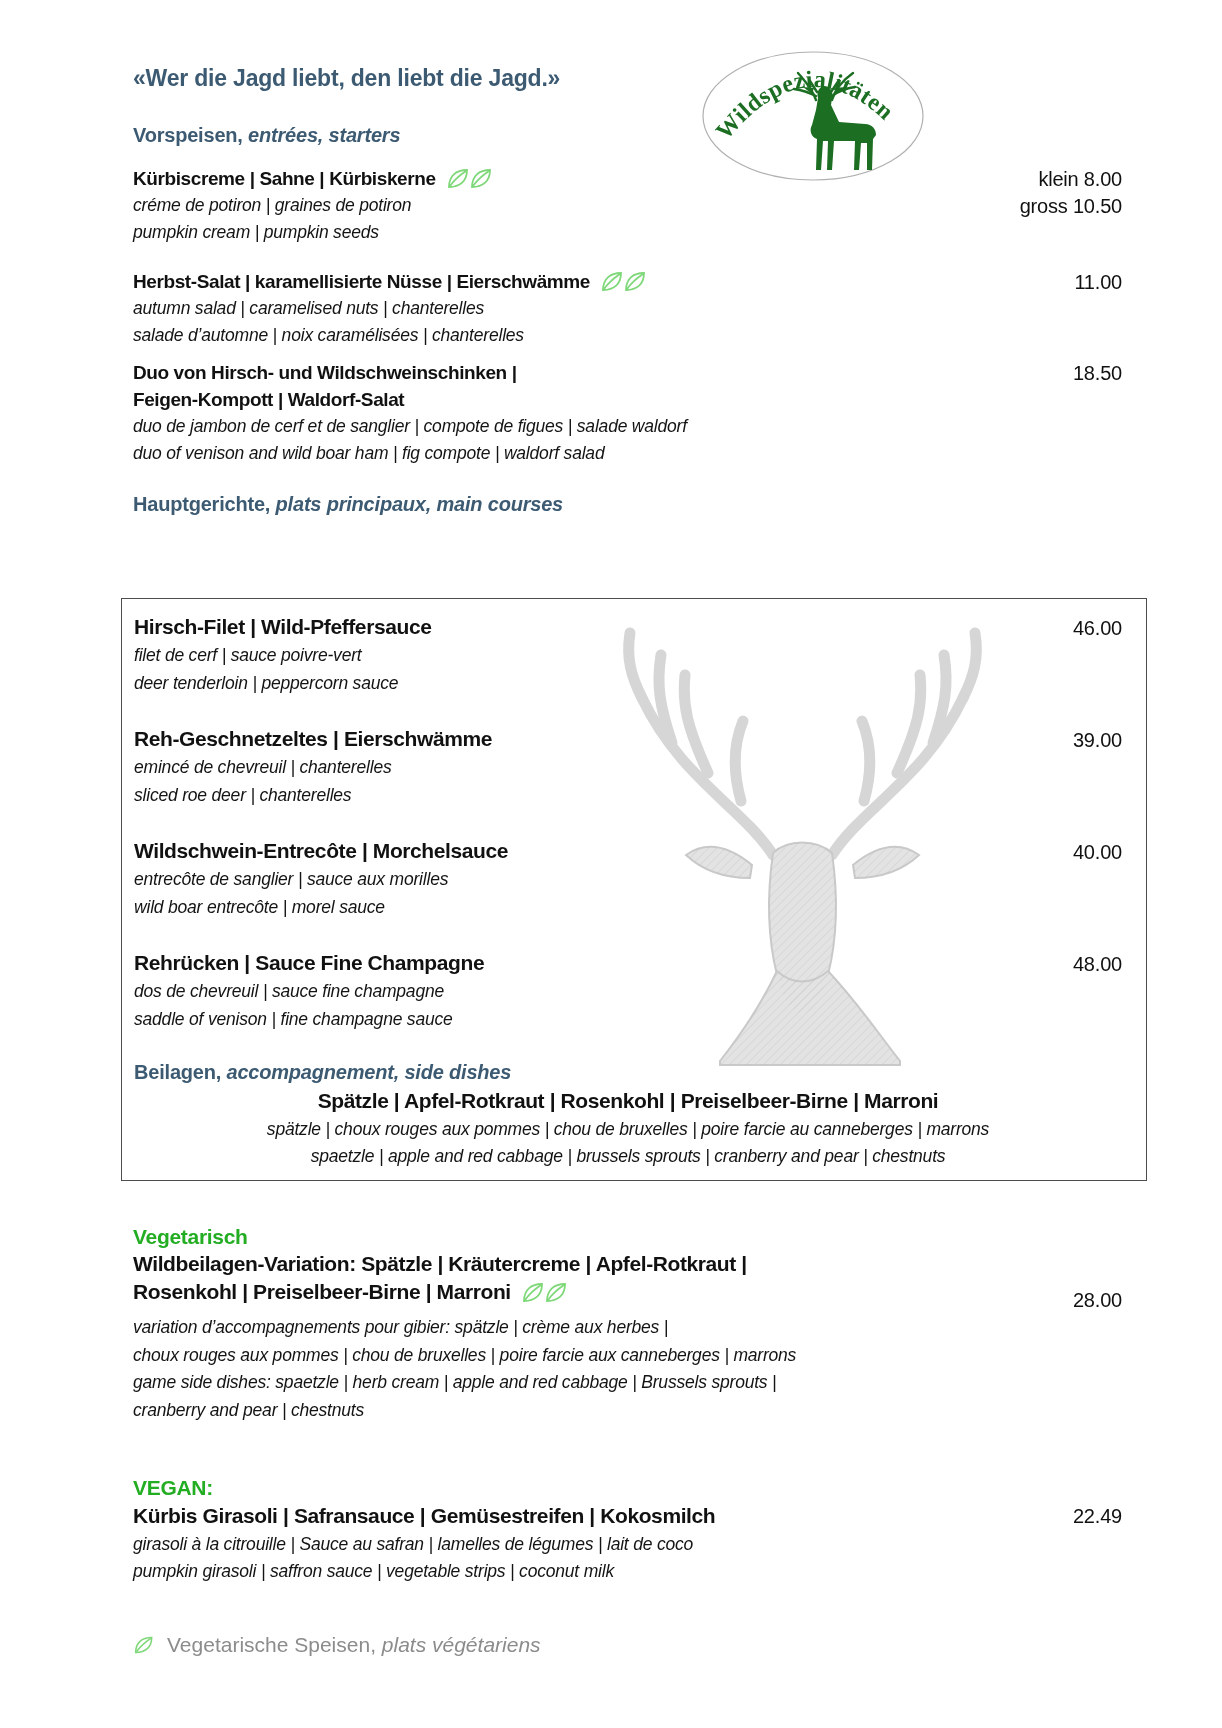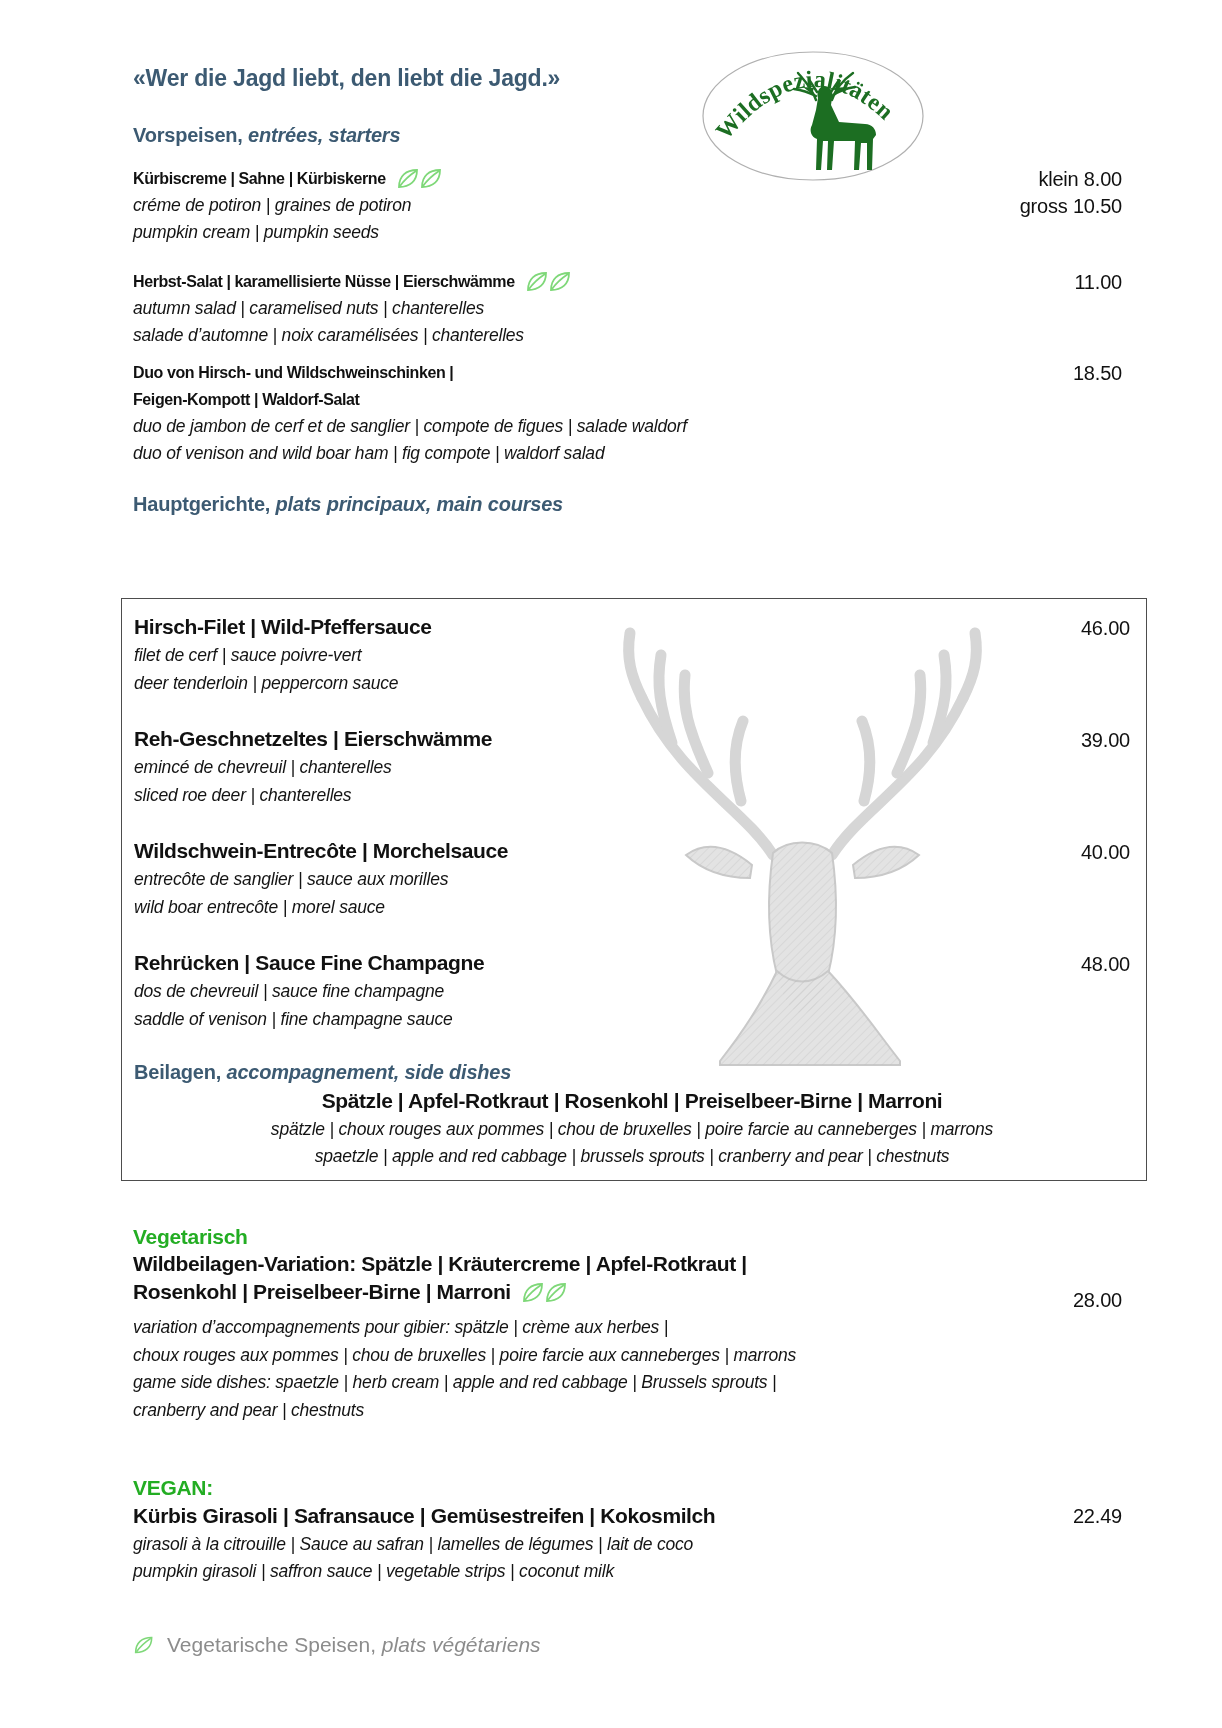--- a/index.html
+++ b/index.html
@@ -20,42 +20,42 @@
   }
   .logo{position:absolute;left:700px;top:48px;width:226px;height:136px;}
   .sec-heading{
     font-size:20px;font-weight:bold;color:#3c5a72;letter-spacing:-0.2px;
   }
   .sec-heading .it{font-style:italic;}
   .sec-heading.starters{margin-top:32px;}
   .sec-heading.mains{margin-top:26px;}
   .item{position:relative;}
   .item .title{
-    font-size:16px;font-weight:bold;line-height:27px;letter-spacing:-0.4px;
+    font-size:19px;font-weight:bold;line-height:27px;letter-spacing:-0.4px;
     display:flex;align-items:center;gap:4px;
   }
   .item .title .tline{white-space:nowrap;}
   .desc{
     font-size:17.5px;font-style:italic;line-height:27px;letter-spacing:-0.2px;color:#141414;
   }
   .price{
     position:absolute;right:0;top:1px;
     font-size:20px;line-height:27px;text-align:right;letter-spacing:-0.2px;color:#111;
     font-weight:normal;
   }
   .leaves{display:inline-flex;margin-left:6px;flex:0 0 auto;}
   
   .main-box{
     position:relative;
     box-sizing:border-box;
     margin-left:-12px;
     margin-top:82px;
     width:1026px;
     border:1.5px solid #4d4d4d;
-    padding:14px 16px 10px 12px;
+    padding:14px 24px 10px 12px;
   }
   .deer-sketch{position:absolute;left:398px;top:4px;z-index:0;pointer-events:none;}
   .main-box .inner{position:relative;z-index:1;}
   .mitem{position:relative;margin-bottom:28px;}
   .mitem .title{font-size:21px;font-weight:bold;line-height:28px;letter-spacing:-0.4px;}
   .mitem .desc{line-height:28px;}
   .mitem .price{top:2px;}
   .sides{margin-top:2px;}
   .sides .sides-body{text-align:center;margin-top:2px;}
   .sides .stitle{font-size:21px;font-weight:bold;line-height:30px;letter-spacing:-0.4px;}

